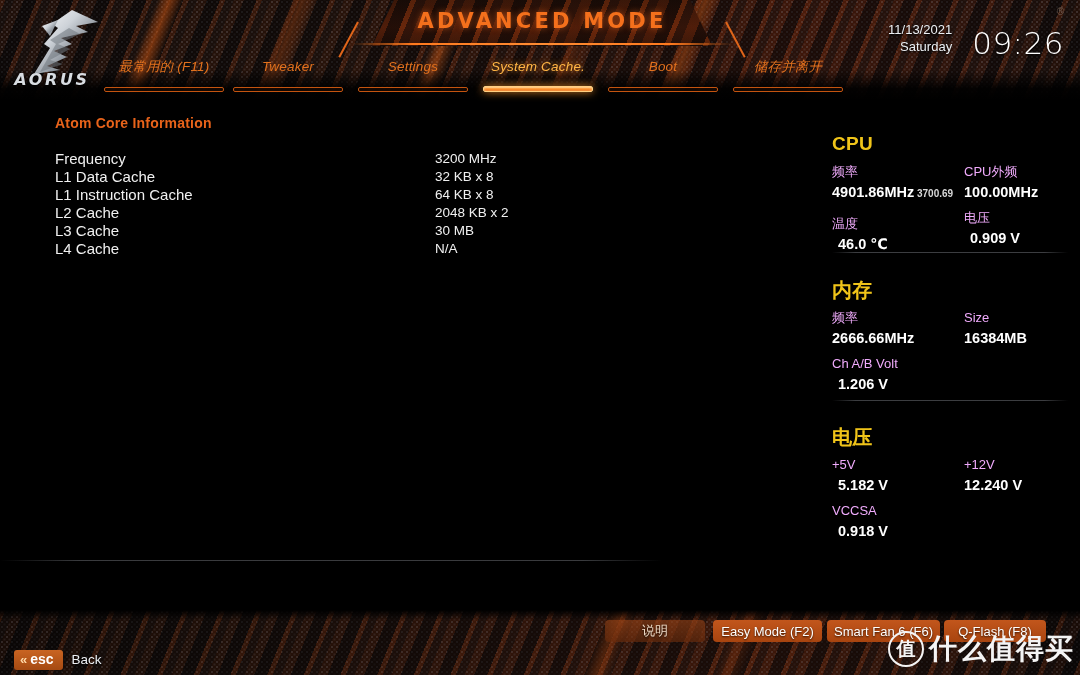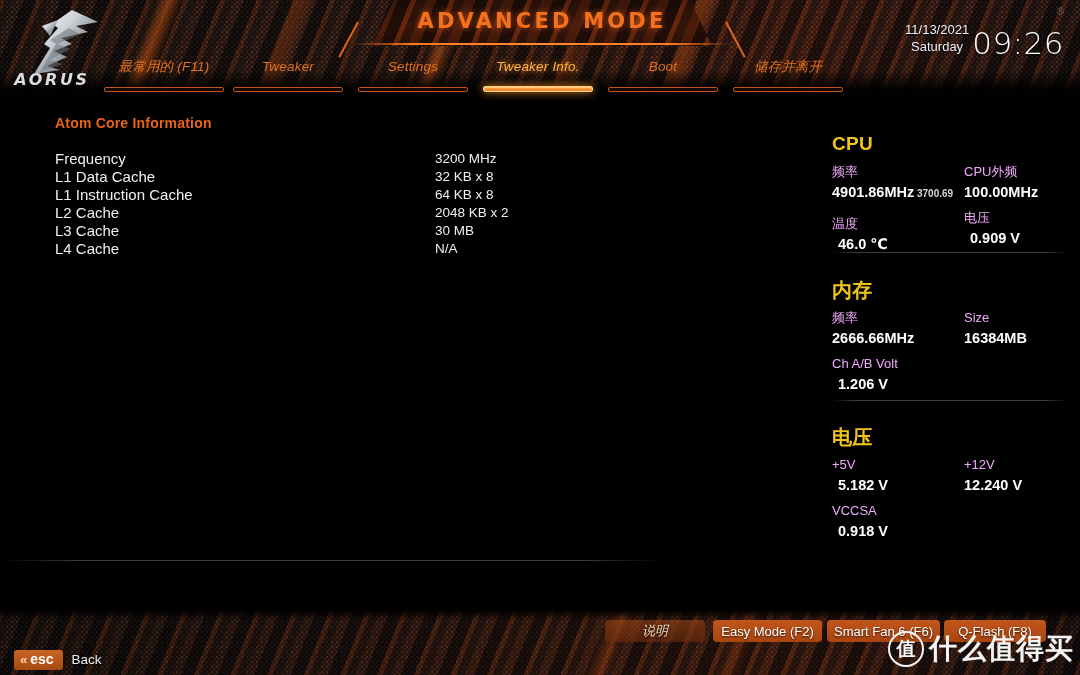--- a/index.html
+++ b/index.html
@@ -87,21 +87,21 @@
     position: absolute; left: 6px; top: 70px; width: 92px;
     text-align: center;
     font-size: 16px; font-weight: bold; font-style: italic; letter-spacing: 2.6px;
     color: #d9dde2;
     font-family: "DejaVu Sans", sans-serif;
     text-shadow: 0 1px 2px rgba(0,0,0,.9);
   }
 
   
   #clock { position: absolute; right: 16px; top: 14px; height: 48px; display: flex; align-items: center; }
-  #clock-date { text-align: center; margin-right: 3px; }
+  #clock-date { text-align: right; margin-right: 20px; }
   #clock-date div { color: #eceff3; font-size: 13px; line-height: 17px; text-shadow: 0 1px 2px #000; }
   #clock-time { color: #ffffff; font-size: 31px; font-weight: 300; letter-spacing: 0.5px;
                 font-family: "DejaVu Sans", sans-serif; text-shadow: 0 1px 3px #000; margin-top: 10px; }
   #reg-mark { position: absolute; right: 16px; top: 6px; color: #6b584c; font-size: 10px; }
 
   
   #nav { position: absolute; left: 0; top: 58px; width: 1080px; height: 36px; }
   .tab {
     position: absolute; top: 0; height: 34px;
     text-align: center;
@@ -194,21 +194,20 @@
   .fbtn {
     position: absolute; top: 620px; height: 22px;
     border-radius: 4px;
     display: flex; align-items: center; justify-content: center;
     color: #ffffff; font-size: 13px; white-space: nowrap;
     text-shadow: 0 1px 2px rgba(0,0,0,.8);
   }
   .fbtn.dim {
     background: linear-gradient(to bottom, rgba(150,66,22,.62), rgba(108,44,12,.62));
     color: #f0dcc8;
-    font-style: italic;
   }
   .fbtn.solid { background: linear-gradient(to bottom, #c2561c, #a8440f); }
 
   #watermark { position: absolute; right: 6px; top: 630px; display: flex; align-items: center; }
   #wm-badge {
     width: 36px; height: 36px; border-radius: 50%;
     border: 2px solid #f4f4f4; color: #f4f4f4;
     display: flex; align-items: center; justify-content: center;
     font-size: 19px; font-weight: bold; margin-right: 5px;
     font-family: "DejaVu Sans", sans-serif;
@@ -260,21 +259,21 @@
       </div>
       <div class="tab" style="left: 233px; width: 110px;">
         <span class="tab-label">Tweaker</span>
         <div class="tab-underline"></div>
       </div>
       <div class="tab" style="left: 358px; width: 110px;">
         <span class="tab-label">Settings</span>
         <div class="tab-underline"></div>
       </div>
       <div class="tab active" style="left: 483px; width: 110px;">
-        <span class="tab-label">Tweaker Info.</span>
+        <span class="tab-label">System Cache.</span>
         <div class="tab-underline"></div>
       </div>
       <div class="tab" style="left: 608px; width: 110px;">
         <span class="tab-label">Boot</span>
         <div class="tab-underline"></div>
       </div>
       <div class="tab" style="left: 733px; width: 110px;">
         <span class="tab-label">储存并离开</span>
         <div class="tab-underline"></div>
       </div>

